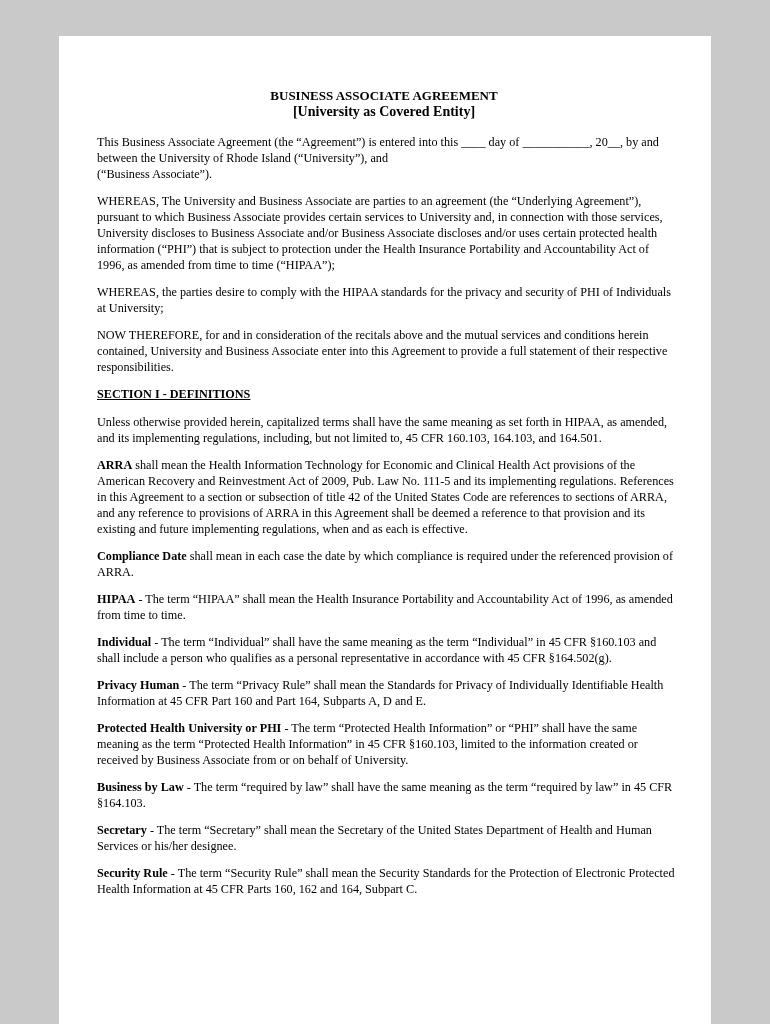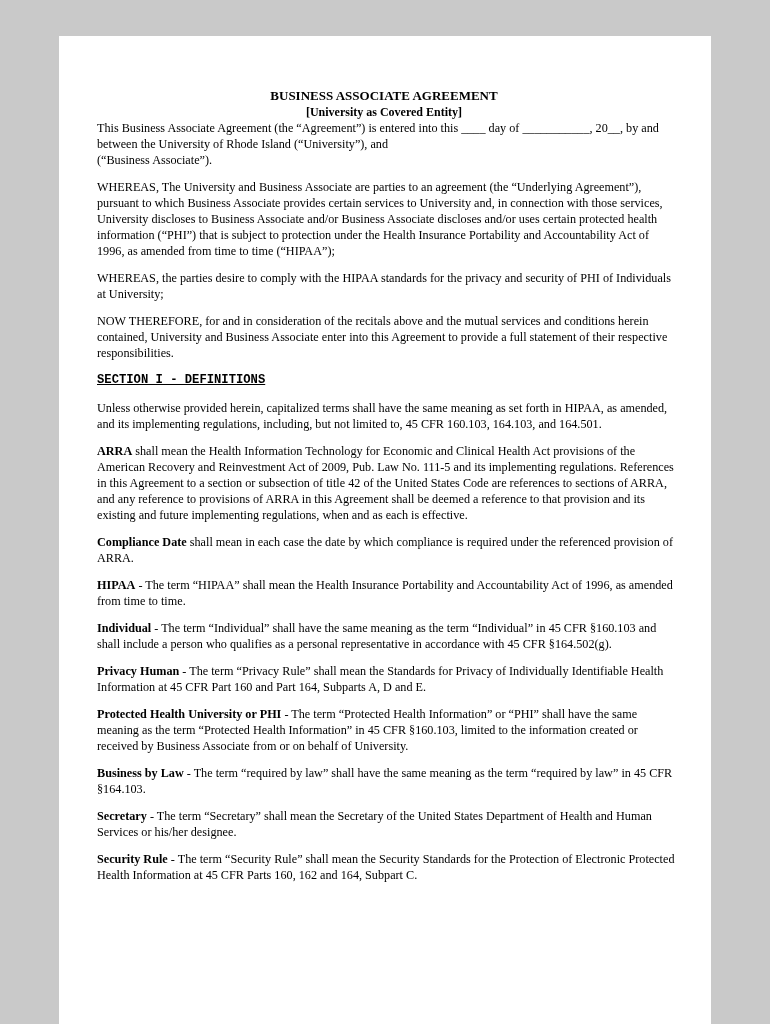--- a/index.html
+++ b/index.html
@@ -32,33 +32,33 @@
   }
   .doc-title {
     text-align: center;
     font-weight: bold;
     font-size: 13px;
     line-height: 16px;
   }
   .doc-subtitle {
     text-align: center;
     font-weight: bold;
-    font-size: 12px;
+    font-size: 14px;
     line-height: 16px;
+    margin-bottom: 14px;
   }
   .para {
     font-size: 12.2px;
     line-height: 16px;
     margin: 0 0 11px 8px;
     white-space: pre-wrap;
     text-align: left;
   }
   .para.heading {
     margin-bottom: 12px;
-    font-family: Liberation Mono, monospace;
   }
   .bold {
     font-weight: bold;
   }
   .underline {
     text-decoration: underline;
   }
 </style>
 </head>
 <body>

